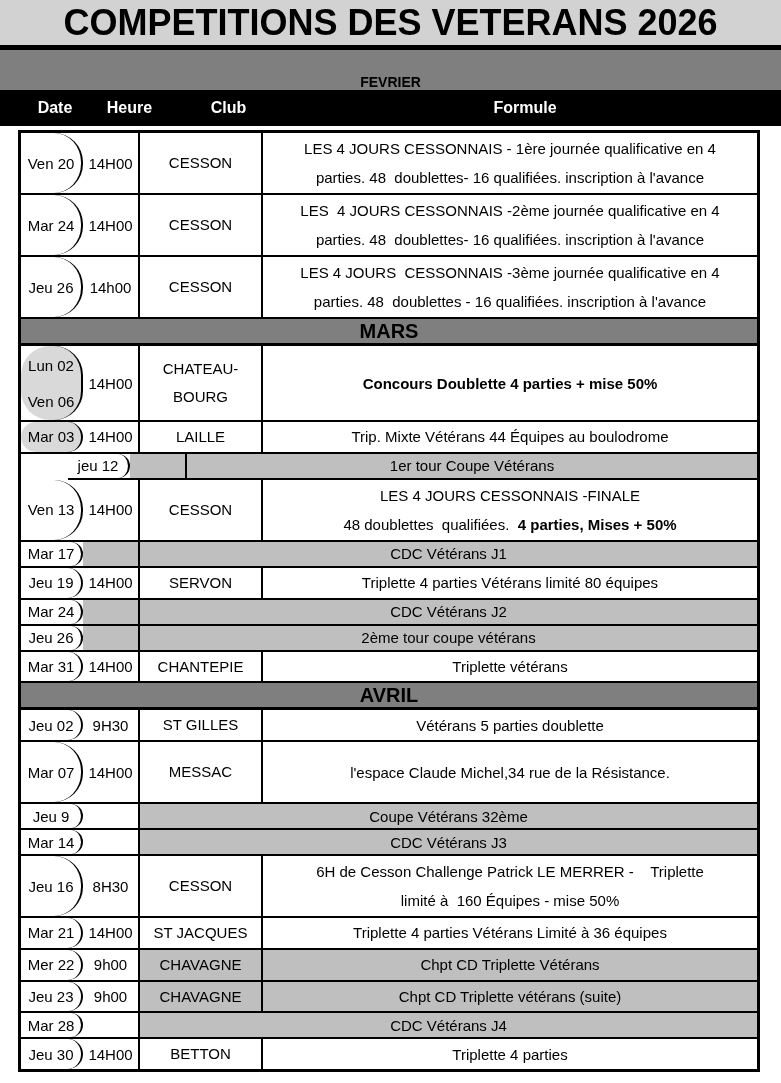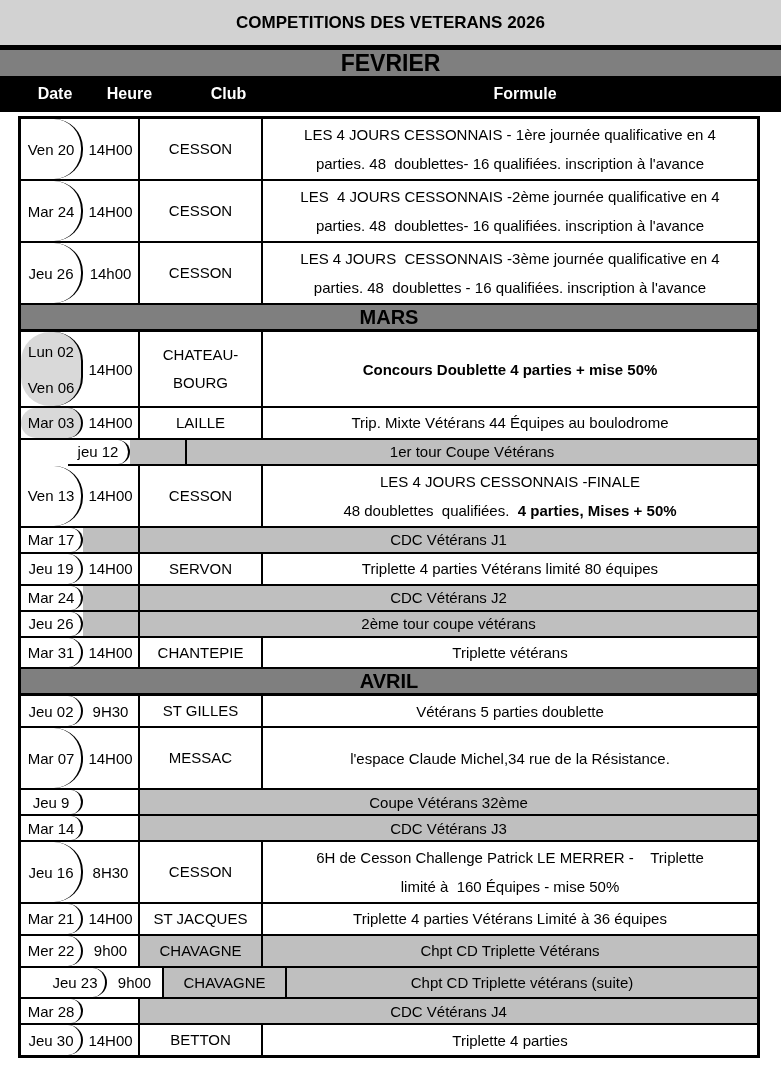--- a/index.html
+++ b/index.html
@@ -3,27 +3,27 @@
 <meta charset="utf-8">
 <style>
   * { box-sizing: border-box; margin: 0; padding: 0; }
   body { background: #ffffff; font-family: "Liberation Sans", sans-serif; color: #000; }
   .page {
     width: 781px; height: 1083px; overflow: hidden; background: #fff; position: relative;
   }
   .title-band {
     height: 45px; background: var(--title-bg, #d2d2d2);
     display: flex; align-items: center; justify-content: center;
-    font-size: 17px; font-weight: bold; letter-spacing: 0px;
+    font-size: 36px; font-weight: bold; letter-spacing: 0px;
   }
   .black-line { height: 5px; background: var(--border-c, #000); }
   .top-month-band {
-    height: 26px; background: var(--month-bg, #7f7f7f);
-    display: flex; align-items: center; justify-content: center;
-    font-size: 23px; font-weight: bold;
+    height: 40px; background: var(--month-bg, #7f7f7f);
+    display: flex; align-items: flex-end; justify-content: center;
+    font-size: 14px; font-weight: bold;
   }
   .col-header {
     height: 36px; background: var(--header-bg, #000); color: var(--header-tx, #fff);
     display: flex; align-items: center; font-weight: bold; font-size: 16px;
     padding-left: 18px;
   }
   .col-header .hd { text-align: center; }
   .hd-date  { width: 74px; }
   .hd-heure { width: 75px; }
   .hd-club  { width: 123px; }
@@ -315,21 +315,21 @@
         <div class="c heure">
           <span class="line">9h00</span>
         </div>
         <div class="c club shade-med">
           <span class="line">CHAVAGNE</span>
         </div>
         <div class="c formule shade-med">
           <span class="line"><span>Chpt CD Triplette Vétérans</span></span>
         </div>
       </div>
-      <div class="row" style="min-height: 28px; padding-left: 24px;">
+      <div class="row" style="min-height: 28px;">
         <div class="c date">
           <span class="line">Jeu 23</span>
         </div>
         <div class="c heure">
           <span class="line">9h00</span>
         </div>
         <div class="c club shade-med">
           <span class="line">CHAVAGNE</span>
         </div>
         <div class="c formule shade-med">

